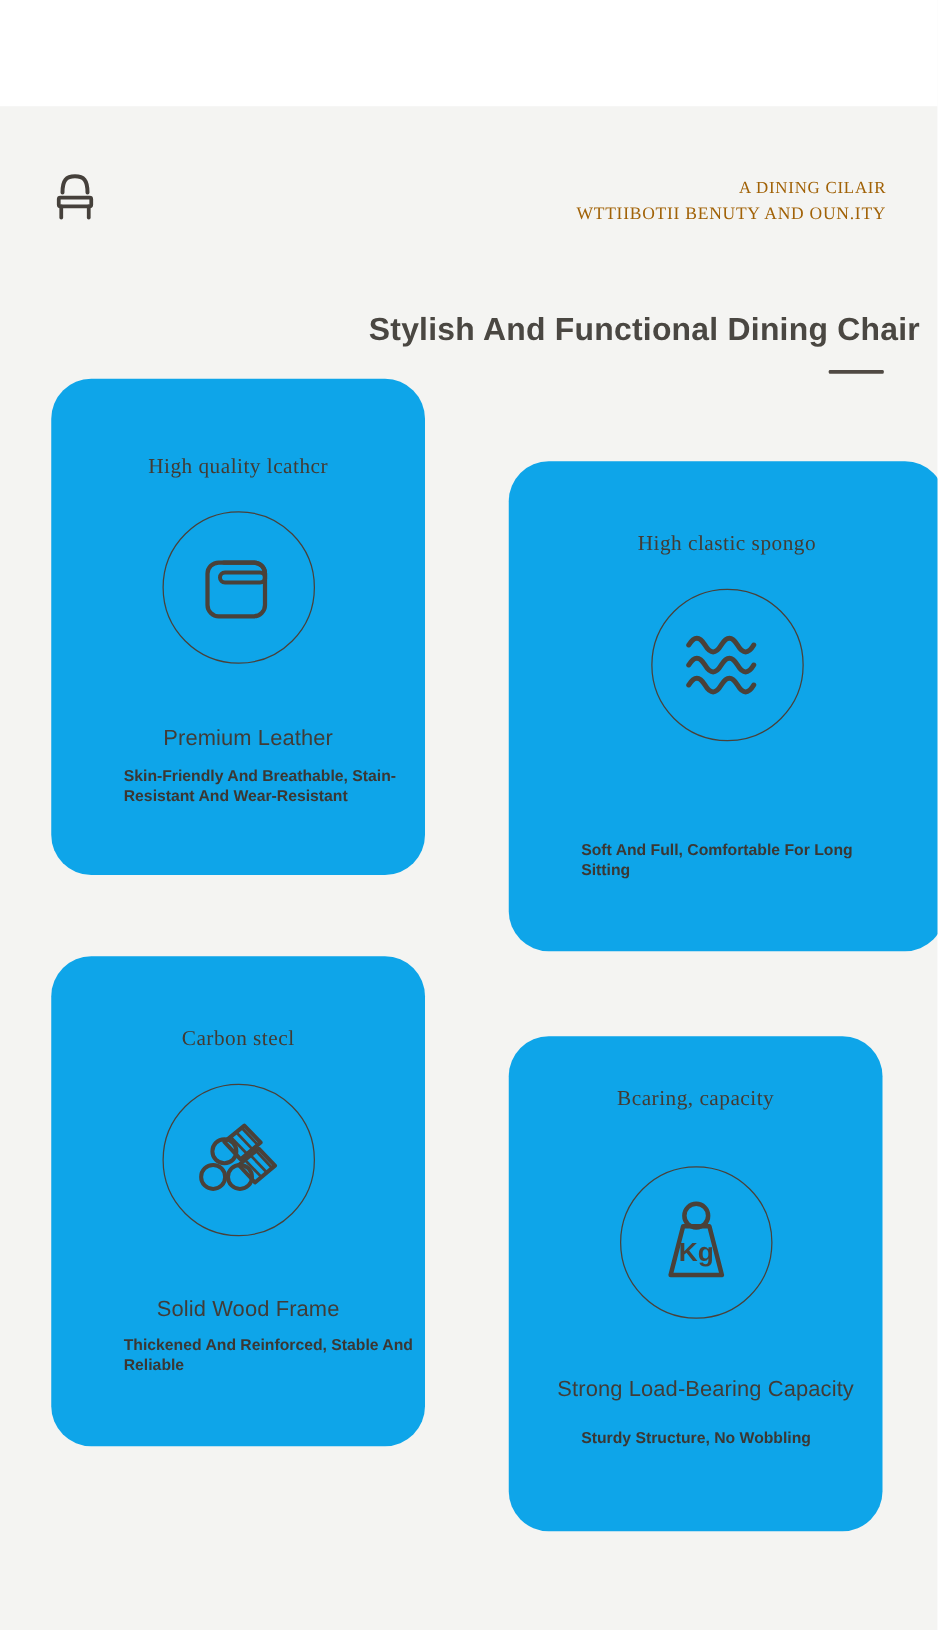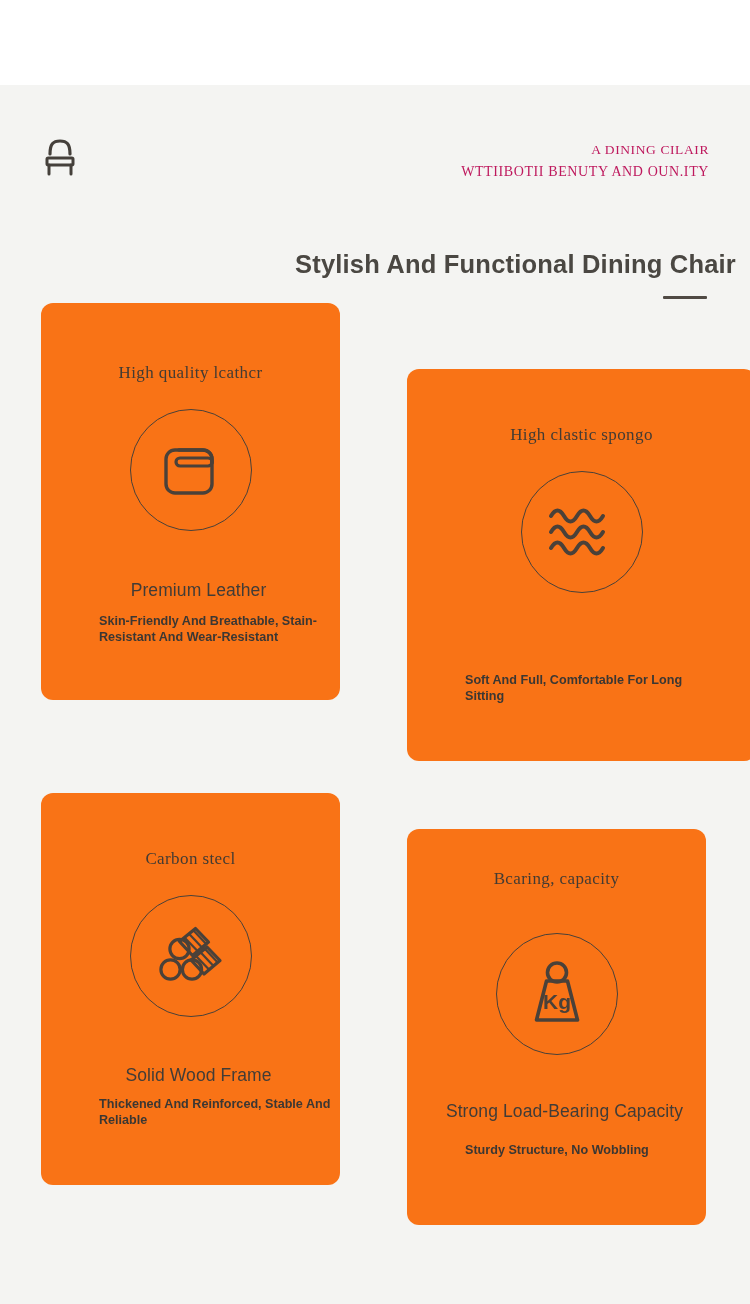--- a/index.html
+++ b/index.html
@@ -39,21 +39,21 @@
     position: absolute;
     left: 41px; top: 136px;
     width: 38px; height: 42px;
   }
 
   .brand-lines {
     position: absolute;
     right: 41px; top: 140px;
     text-align: right;
     font-family: "Liberation Serif", serif;
-    color: #be185d;
+    color: #a16207;
     line-height: 1.55;
     letter-spacing: 0.6px;
   }
   .brand-line-1 { font-size: 13.5px; }
   .brand-line-2 { font-size: 14px; }
 
   
   .headline {
     position: absolute;
     right: 14px; top: 250px;
@@ -68,27 +68,27 @@
     position: absolute;
     left: 663px; top: 296px;
     width: 44px; height: 3px;
     background: #504a44;
     border-radius: 1px;
   }
 
   
   .card {
     position: absolute;
-    background: #f97316;
-    border-radius: 12px;
+    background: #0ea5e9;
+    border-radius: 32px;
   }
 
   .card-1 { left: 41px;  top: 303px; width: 299px; height: 397px; }
   .card-2 { left: 407px; top: 369px; width: 349px; height: 392px; }
-  .card-3 { left: 41px;  top: 765px; width: 299px; height: 392px; margin-top: 28px; }
+  .card-3 { left: 41px;  top: 765px; width: 299px; height: 392px; }
   .card-4 { left: 407px; top: 829px; width: 299px; height: 396px; }
 
   .card-eyebrow {
     position: absolute;
     width: 100%;
     text-align: center;
     font-family: "Liberation Serif", serif;
     font-size: 17px;
     color: #433b33;
     letter-spacing: 0.4px;

